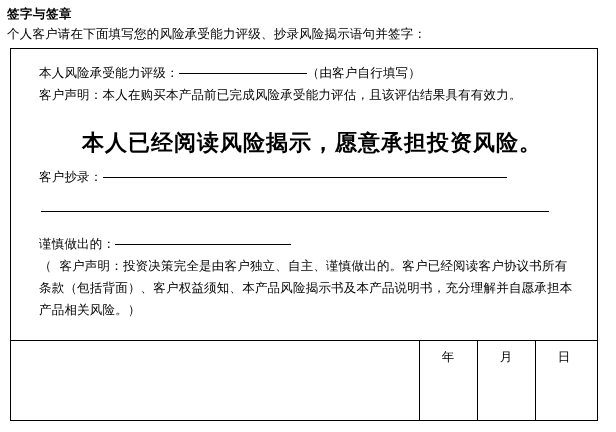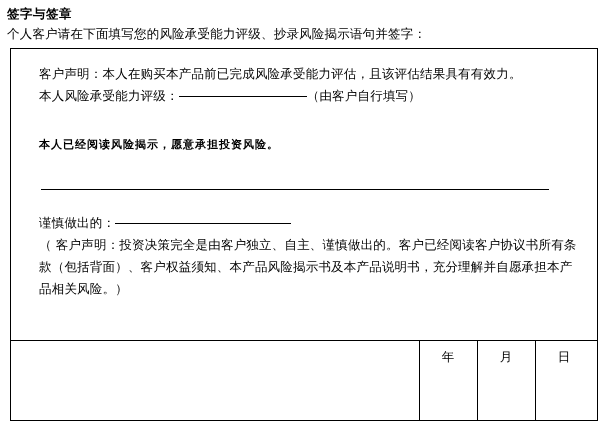--- a/index.html
+++ b/index.html
@@ -13,20 +13,21 @@
     font-family: "DejaVu Sans", "Liberation Sans", sans-serif;
     font-size: 12px;
     color: #000000;
     overflow: hidden;
   }
   .page {
     position: relative;
     width: 616px;
     height: 432px;
     box-sizing: border-box;
+    font-family: Liberation Mono, monospace;
   }
   .section-title {
     position: absolute;
     left: 7px;
     top: 6px;
     font-size: 12.5px;
     font-weight: bold;
     letter-spacing: 0.5px;
   }
   .intro {
@@ -64,25 +65,26 @@
   .rule-inline {
     display: inline-block;
     border-bottom: 1px solid #000000;
     vertical-align: 3px;
   }
   .rule-grade { width: 128px; }
   .rule-full { width: 404px; }
   .rule-sign { width: 176px; }
 
   .pledge {
-    font-size: 11px;
+    font-size: 22px;
     font-weight: bold;
     letter-spacing: 1px;
     line-height: 26px;
     white-space: nowrap;
+    margin-left: 43px;
   }
 
   .rule-standalone {
     width: 508px;
     border-bottom: 1px solid #000000;
     height: 0;
     margin-top: 22px;
     margin-left: 2px;
   }
 
@@ -129,35 +131,38 @@
 
 <div class="page">
 
   <div class="section-title">签字与签章</div>
 
   <div class="intro">个人客户请在下面填写您的风险承受能力评级、抄录风险揭示语句并签字：</div>
 
   <div class="box">
     <div class="inner">
 
-      <div class="line">客户声明：本人在购买本产品前已完成风险承受能力评估，且该评估结果具有有效力。</div>
-
       <div class="line">
         <span>本人风险承受能力评级：</span><span class="rule-inline rule-grade"></span><span>（由客户自行填写）</span>
       </div>
+
+      <div class="line">客户声明：本人在购买本产品前已完成风险承受能力评估，且该评估结果具有有效力。</div>
 
       <div class="spacer-md"></div>
 
 
       <div class="spacer-sm"></div>
 
       <div class="pledge">本人已经阅读风险揭示，愿意承担投资风险。</div>
 
       <div class="spacer-sm"></div>
 
+      <div class="line">
+        <span>客户抄录：</span><span class="rule-inline rule-full"></span>
+      </div>
 
       <div class="rule-standalone"></div>
 
       <div class="spacer-lg"></div>
 
       <div class="line">
         <span>谨慎做出的：</span><span class="rule-inline rule-sign"></span><span>&nbsp;&nbsp;&nbsp;&nbsp;&nbsp;</span>
       </div>
 
       <div class="note note-indent">（ 客户声明：投资决策完全是由客户独立、自主、谨慎做出的。客户已经阅读客户协议书所有条款（包括背面）、客户权益须知、本产品风险揭示书及本产品说明书，充分理解并自愿承担本产品相关风险。）</div>

